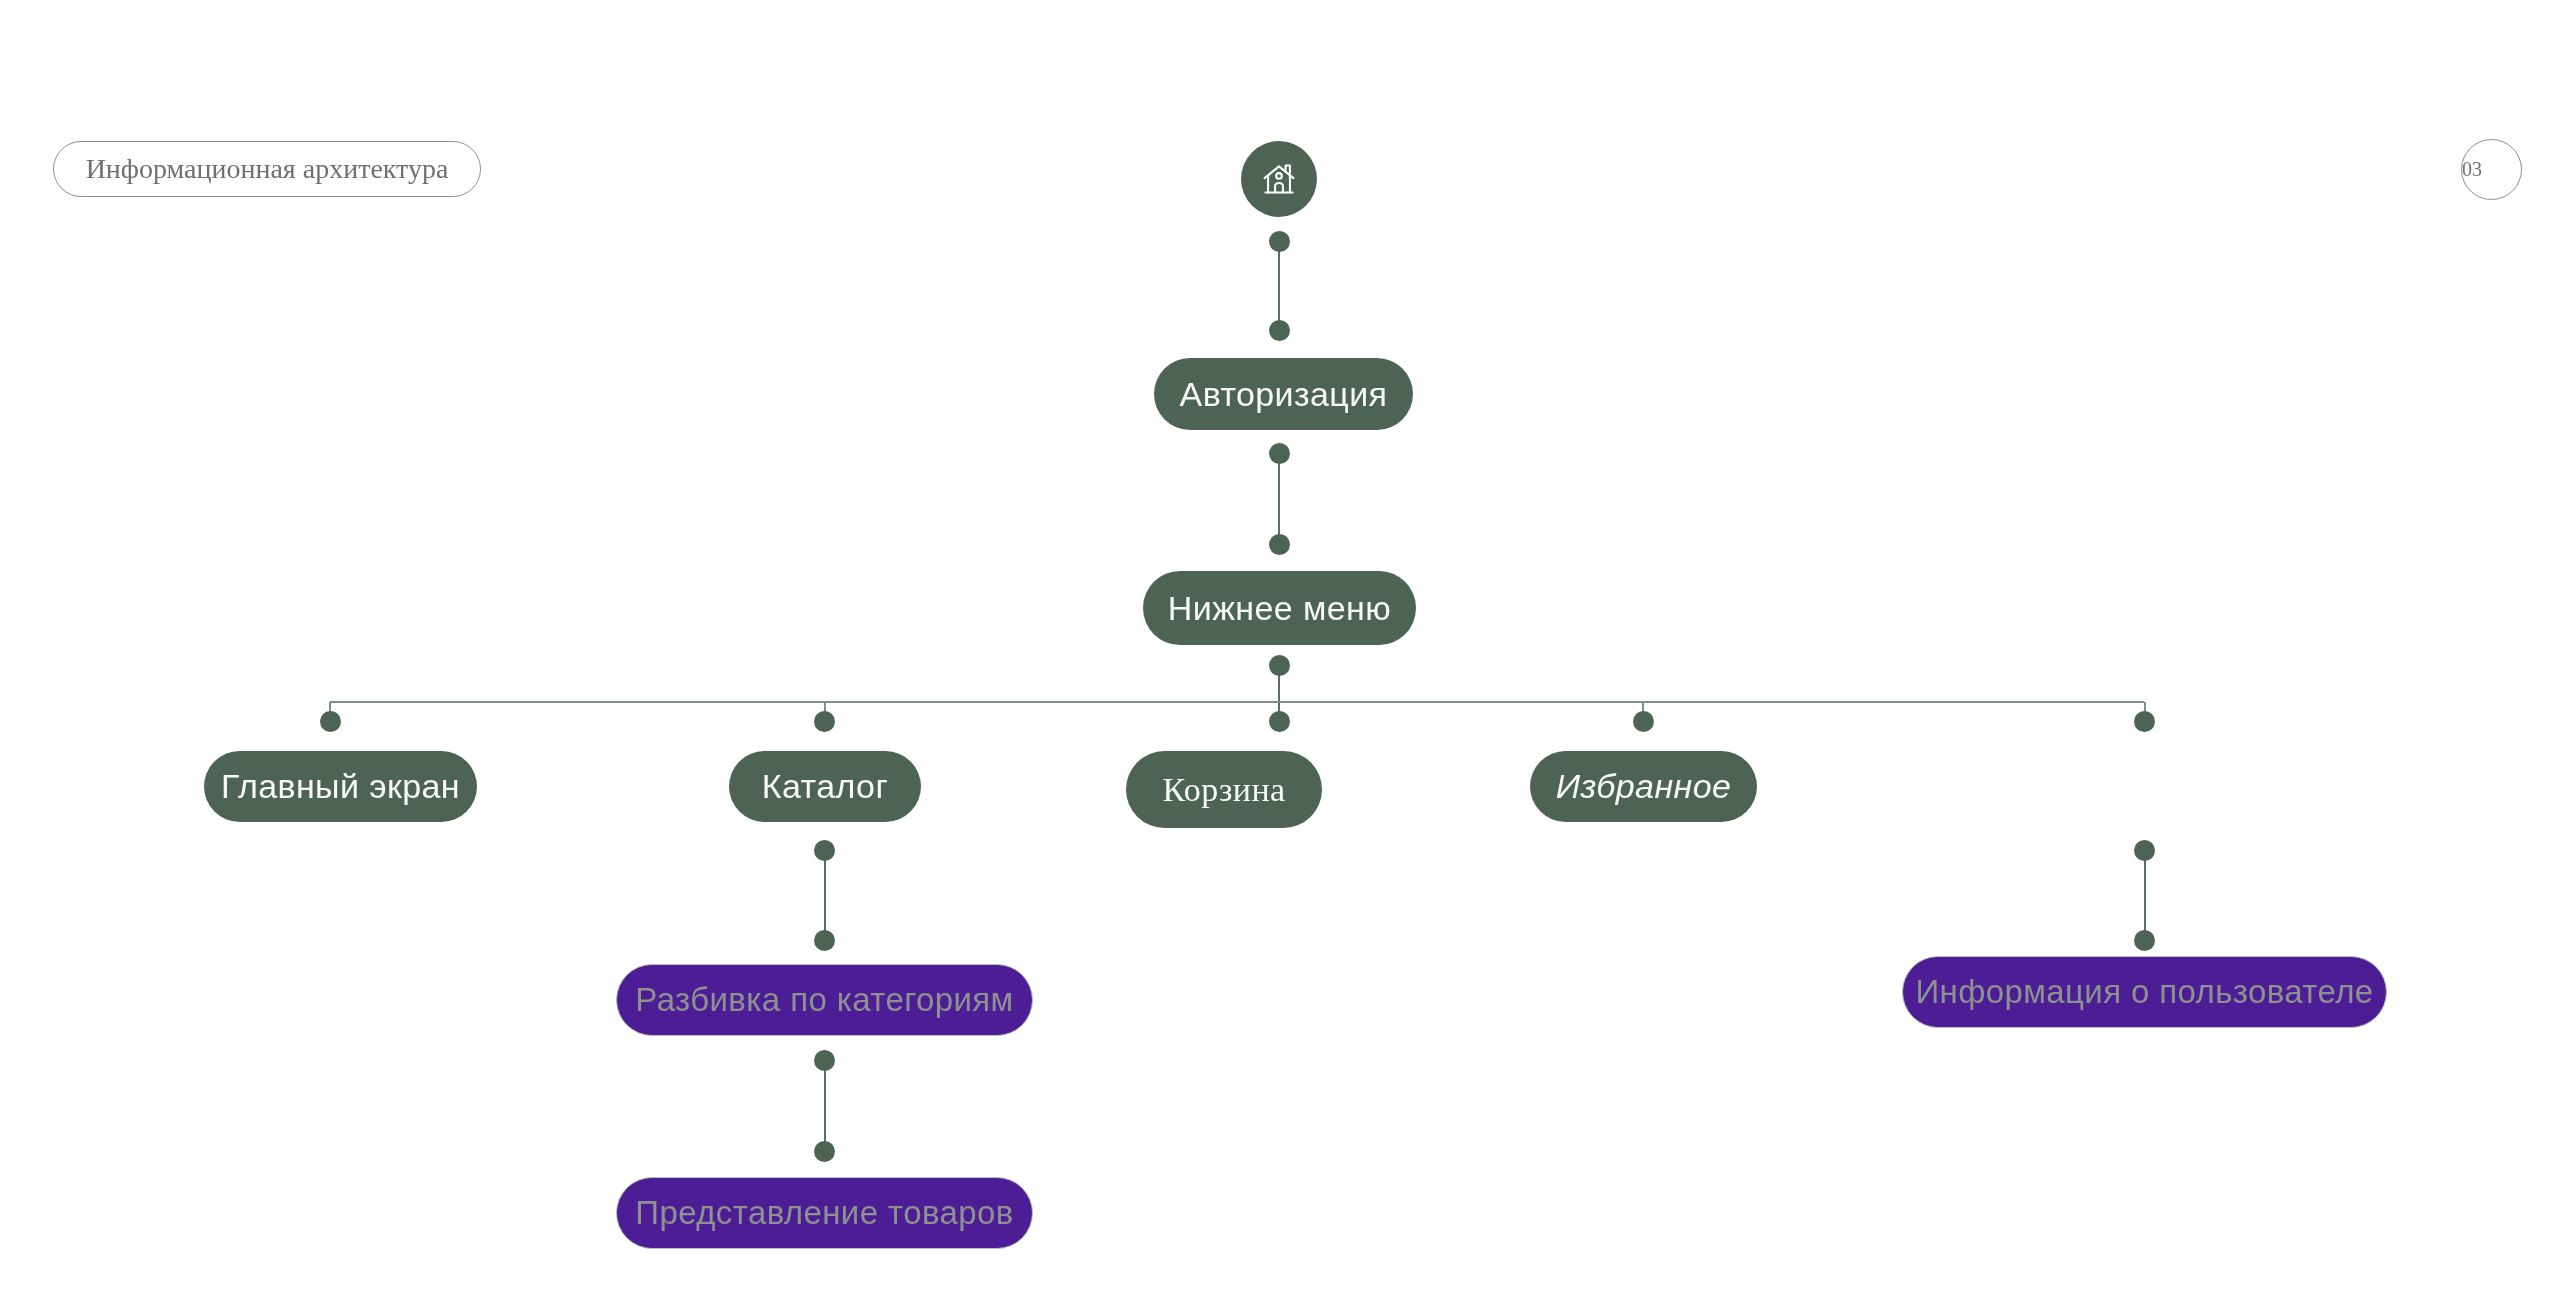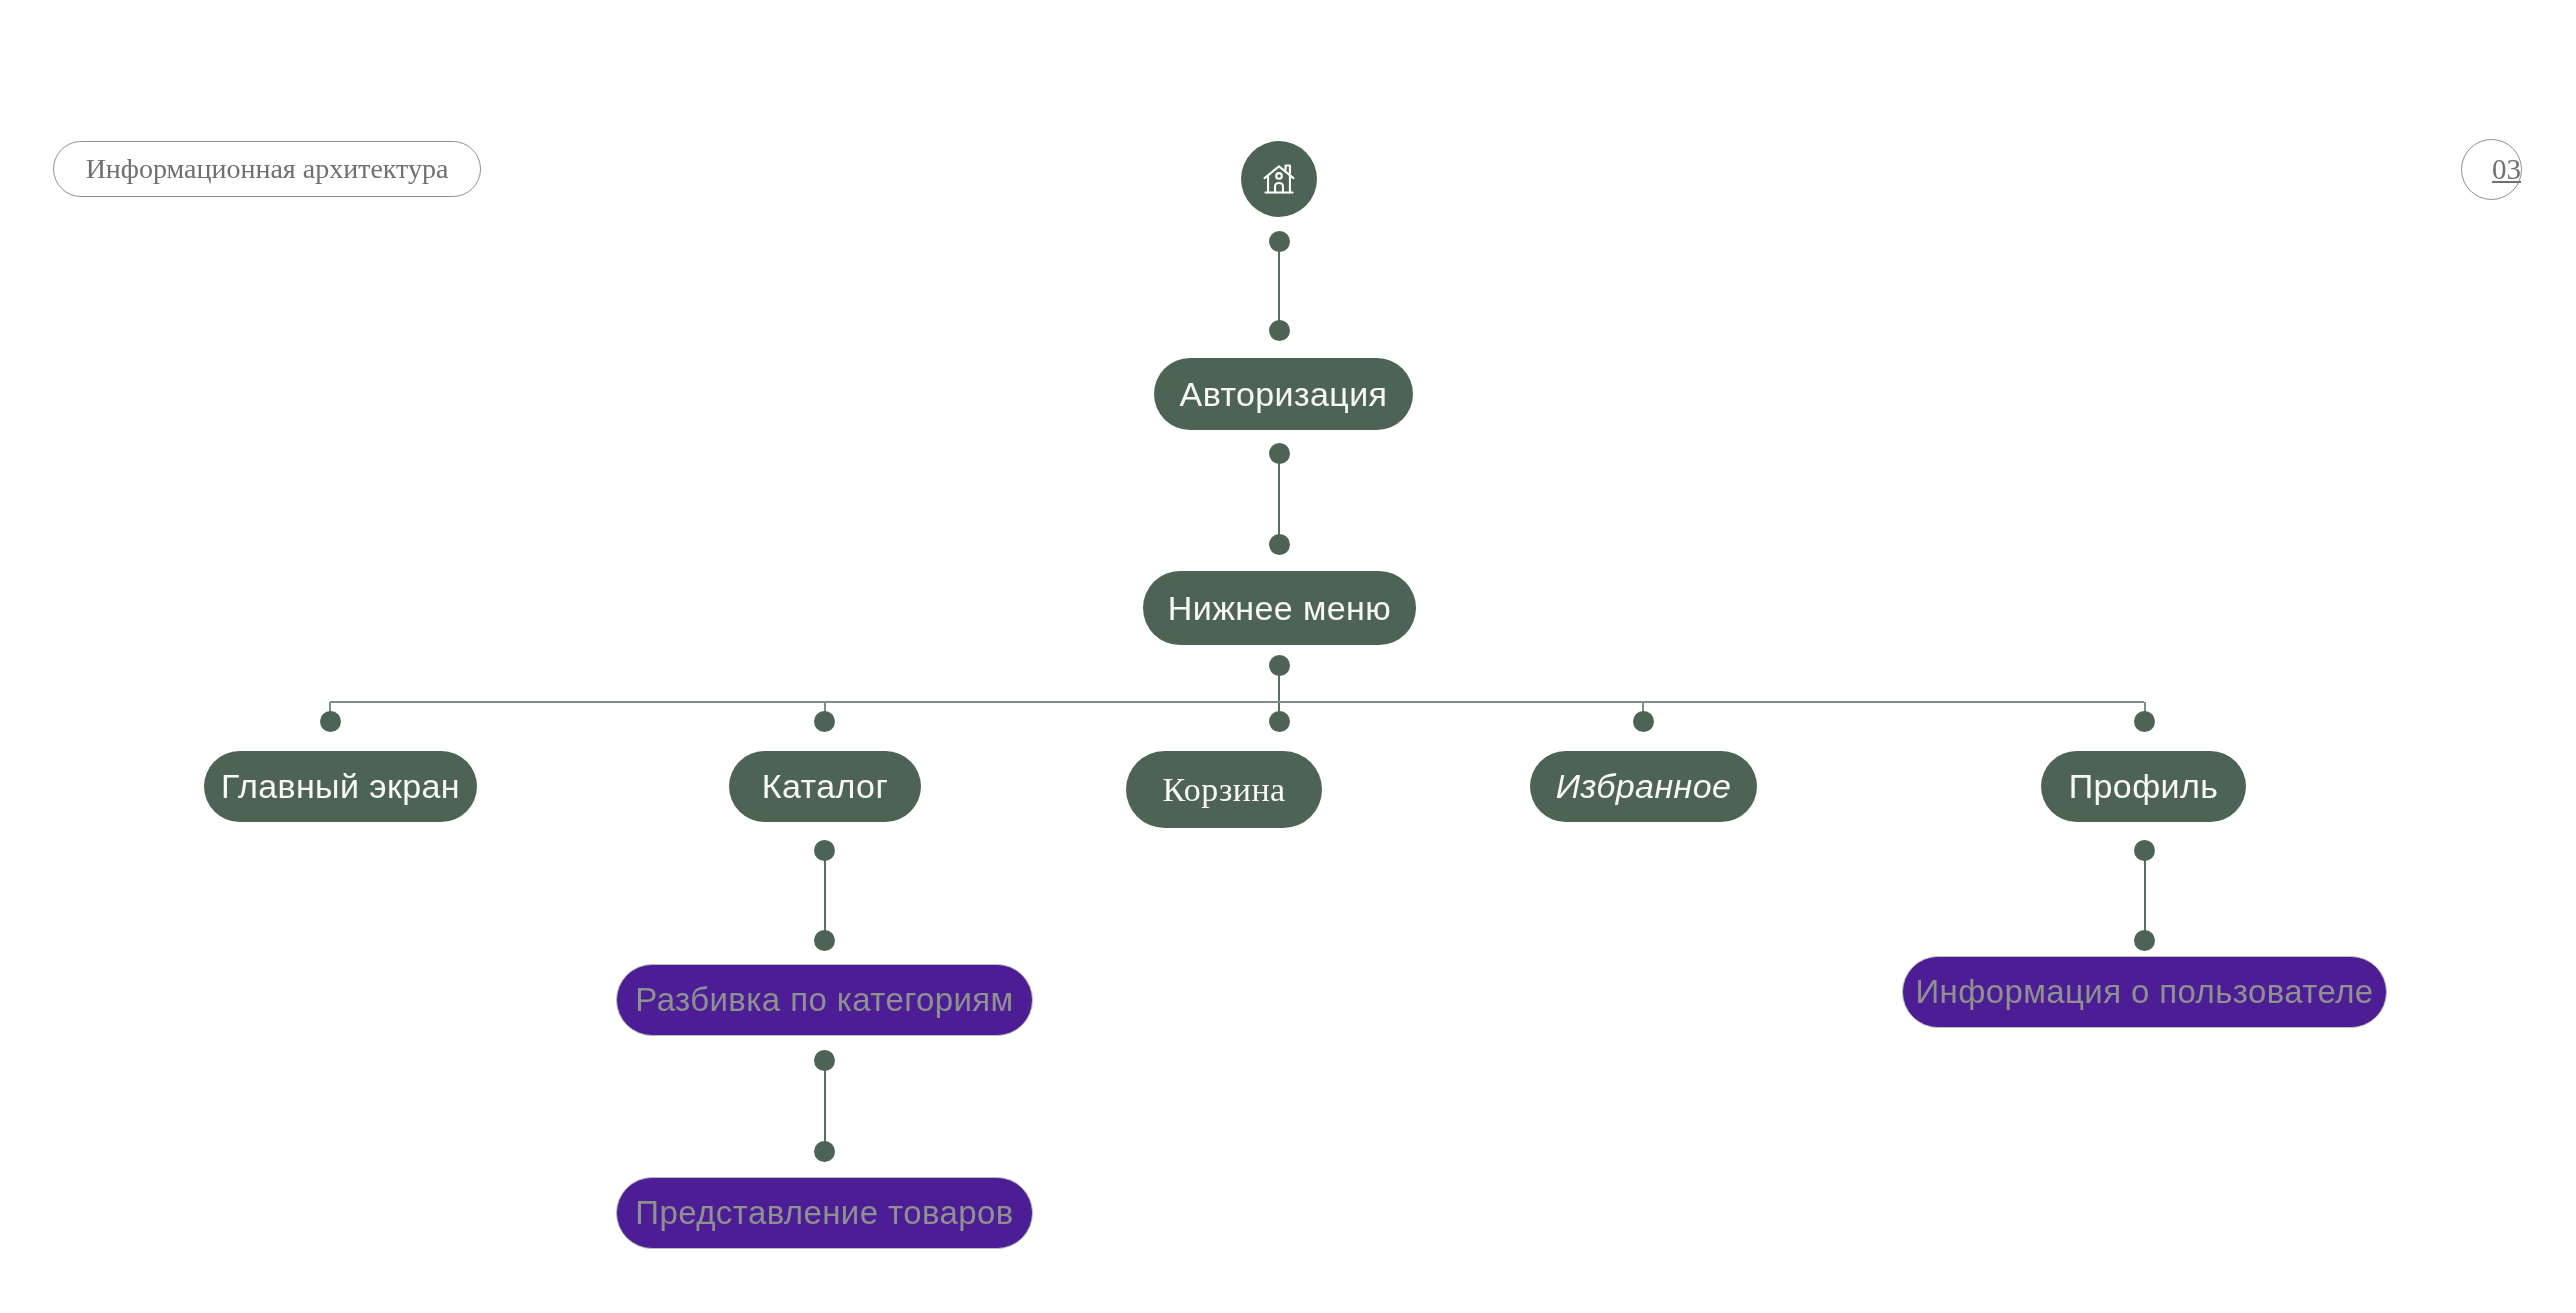--- a/index.html
+++ b/index.html
@@ -27,28 +27,27 @@
     display:flex;align-items:center;justify-content:center;
     border:1.6px solid var(--tag-border);
     border-radius:804px;
     color:var(--tag-text);
     font-family:"Liberation Serif", serif;
     font-size:28px;
     background:#fff;
   }
   .page-num{
     position:absolute;
-    display:flex;align-items:center;justify-content:flex-end;
+    display:flex;align-items:center;justify-content:flex-start;
     border:1.6px solid var(--tag-border);
     border-radius:50%;
     color:var(--tag-text);
     font-family:"Liberation Serif", serif;
-    font-size:29px;
+    font-size:20px;
     background:#fff;
-    text-decoration:underline;
   }
   
   .pill{
     position:absolute;
     display:flex;align-items:center;justify-content:center;
     border-radius:804px;
     white-space:nowrap;
   }
   .pill-green{
     background:var(--green);
@@ -164,23 +163,20 @@
   </div>
 
   <div class="pill pill-green" style="left:1126px;top:707px;width:196px;height:77px;font-family:Liberation Serif, serif;">
     <span>Корзина</span>
   </div>
 
   <div class="pill pill-green" style="left:1530px;top:707px;width:227px;height:71px;font-style:italic;">
     <span>Избранное</span>
   </div>
 
-  <div class="pill pill-green" style="left:2041px;top:707px;width:205px;height:71px;">
-    <span>Профиль</span>
-  </div>
 
   <div class="connector-vline" style="left:824px;top:807px;height:89px;"></div>
   <div class="connector-dot" style="left:814px;top:796px;"></div>
   <div class="connector-dot" style="left:814px;top:886px;"></div>
 
   <div class="pill pill-outline" style="left:616px;top:920px;width:417px;height:72px;">
     <span>Разбивка по категориям</span>
   </div>
 
   <div class="connector-vline" style="left:824px;top:1017px;height:91px;"></div>

